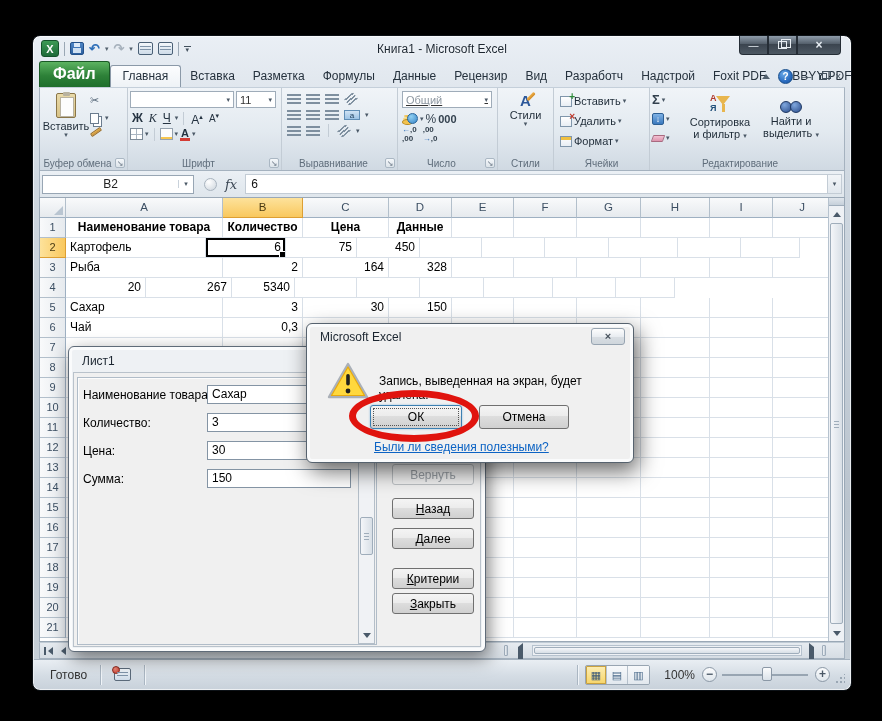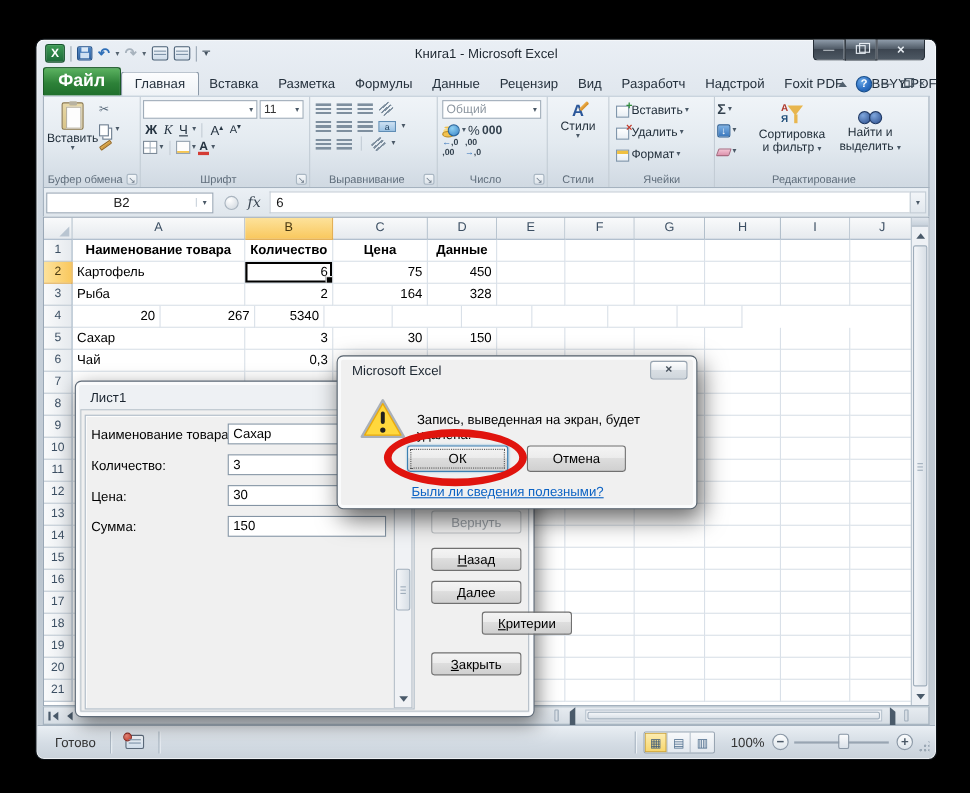--- a/index.html
+++ b/index.html
@@ -377,21 +377,21 @@
           <span class="bars"></span>
           <span class="vsep"></span>
           <span class="bars rot"></span>
             <span class="caret">▾</span>
         </div>
         <div class="rg-label">Выравнивание</div>
         <div class="launcher">↘</div>
       </div>
 
       <div class="rgroup" style="width:100px;">
-        <div class="combo gray" style="width:90px;margin:0 0 3px 2px;">
+        <div class="combo gray" style="width:90px;margin:0 0 3px 2px;text-decoration:underline;">
           <span class="cv">Общий</span>
             <span class="ca">▾</span>
         </div>
         <div class="mrow" style="height:16px;padding-left:2px;">
           <span class="ic-coins"></span>
             <span class="caret">▾</span>
           <span class="numtext" style="font-weight:normal;font-size:12px;">%</span>
           <span class="numtext">000</span>
         </div>
         <div class="mrow" style="height:14px;padding-left:2px;gap:6px;">
@@ -498,23 +498,23 @@
             <div class="gcell hd" style="width: 63px;">Данные</div>
             <div class="gcell hd" style="width: 62px;"></div>
             <div class="gcell hd" style="width: 63px;"></div>
             <div class="gcell hd" style="width: 64px;"></div>
             <div class="gcell hd" style="width: 69px;"></div>
             <div class="gcell hd" style="width: 63px;"></div>
             <div class="gcell hd" style="width: 59px;"></div>
           </div>
           <div class="grow">
             <div class="grhdr sel">2</div>
-            <div class="gcell ta-l" style="width: 157px;">Картофель</div>
+            <div class="gcell ta-l" style="width: 140px;">Картофель</div>
             <div class="gcell ta-r selcell" style="width: 80px;">6</div>
-            <div class="gcell ta-r" style="width: 86px;">75</div>
+            <div class="gcell ta-r" style="width: 71px;">75</div>
             <div class="gcell ta-r" style="width: 63px;">450</div>
             <div class="gcell ta-r" style="width: 62px;"></div>
             <div class="gcell ta-r" style="width: 63px;"></div>
             <div class="gcell ta-r" style="width: 64px;"></div>
             <div class="gcell ta-r" style="width: 69px;"></div>
             <div class="gcell ta-r" style="width: 63px;"></div>
             <div class="gcell ta-r" style="width: 59px;"></div>
           </div>
           <div class="grow">
             <div class="grhdr">3</div>
@@ -835,21 +835,21 @@
 
       <div class="fd-btn btn7 disabled" style="top:117px;">
           <span>Вернуть</span>
         </div>
       <div class="fd-btn btn7" style="top:151px;">
           <span class="uline-first"><u>Н</u>азад</span>
         </div>
       <div class="fd-btn btn7" style="top:181px;">
           <span class="uline-first"><u>Д</u>алее</span>
         </div>
-      <div class="fd-btn btn7" style="top:209px;margin-left:46px;">
+      <div class="fd-btn btn7" style="top:221px;">
           <span class="uline-first"><u>К</u>ритерии</span>
         </div>
       <div class="fd-btn btn7" style="top:246px;">
           <span class="uline-first"><u>З</u>акрыть</span>
         </div>
     </div>
 
     <div class="msgbox">
       <div class="mb-title">Microsoft Excel</div>
       <div class="mb-close">×</div>

